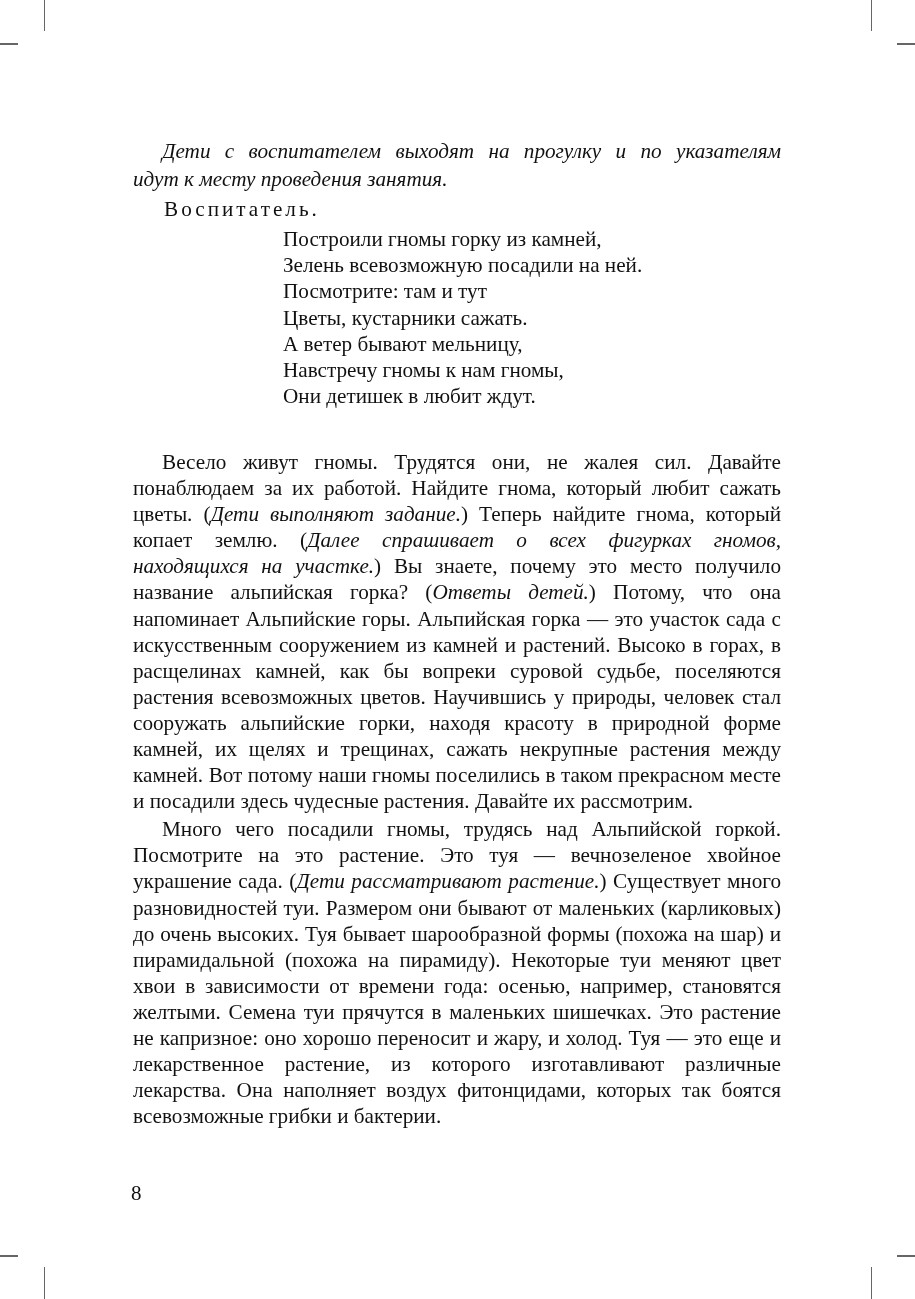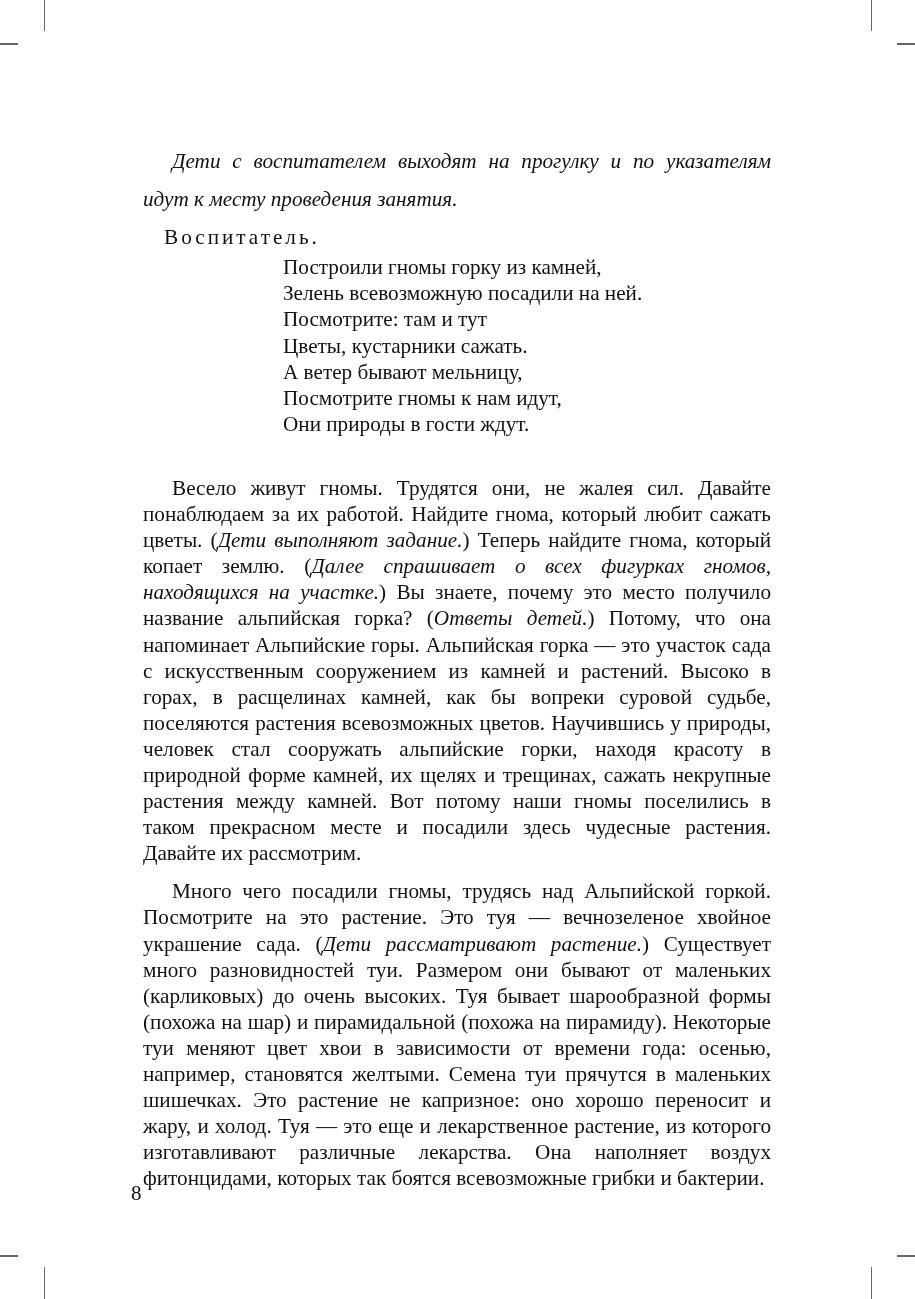--- a/index.html
+++ b/index.html
@@ -3,25 +3,25 @@
 <meta charset="utf-8">
 <style>
   html, body { margin:0; padding:0; background:#ffffff; }
   body { width:915px; height:1299px; position:relative; overflow:hidden;
          font-family:"Liberation Serif", "DejaVu Serif", serif; color:#111; }
   .crop { position:absolute; background:#666; }
   .crop.v { width:1px; }
   .crop.h { height:2px; }
   .textblock { position:absolute; left:131px; top:136px; width:652px;
                font-size:21.2px; line-height:26.1px; }
-  .p { margin:12px; text-align:justify; text-indent:29px; }
+  .p { margin:2px; text-align:justify; text-indent:29px; }
   .p.noind { text-indent:0; }
   .it { font-style:italic; }
   .speaker { margin:4px; padding-left:29px; letter-spacing:3px; }
-  .poem { margin:0 0 0 152px; }
+  .poem { margin:0 0 12px 152px; }
   .poem div { white-space:nowrap; }
   .gap { height:26px; }
   .pagenum { position:absolute; left:131px; top:1181px; font-size:21px; }
 </style>
 </head>
 <body>
 
 <div class="crop v" style="left:44px;top:0;height:31px;"></div>
 <div class="crop h" style="left:0;top:43px;width:18px;"></div>
 <div class="crop v" style="left:871px;top:0;height:31px;"></div>
@@ -35,22 +35,22 @@
   <p class="p it" style="text-align-last:justify;"><span>Дети с воспитателем выходят на прогулку и по указателям</span></p>
   <p class="p noind it"><span>идут к месту проведения занятия.</span></p>
   <p class="speaker">Воспитатель.</p>
 
   <div class="poem">
     <div>Построили гномы горку из камней,</div>
     <div>Зелень всевозможную посадили на ней.</div>
     <div>Посмотрите: там и тут</div>
     <div>Цветы, кустарники сажать.</div>
     <div>А ветер бывают мельницу,</div>
-    <div>Посмотрите гномы к нам идут,</div>
-    <div>Они природы в гости ждут.</div>
+    <div>Навстречу гномы к нам гномы,</div>
+    <div>Они детишек в любит ждут.</div>
   </div>
 
   <div class="gap"></div>
 
   <p class="p"><span>Весело живут гномы. Трудятся они, не жалея сил. Давайте понаблюдаем за их работой. Найдите гнома, который любит сажать цветы. (</span><span class="it">Дети выполняют задание.</span><span>) Теперь найдите гнома, который копает землю. (</span><span class="it">Далее спрашивает о всех фигурках гномов, находящихся на участке.</span><span>) Вы знаете, почему это место получило название альпийская горка? (</span><span class="it">Ответы детей.</span><span>) Потому, что она напоминает Альпийские горы. Альпийская горка — это участок сада с искусственным сооружением из камней и растений. Высоко в горах, в расщелинах камней, как бы вопреки суровой судьбе, поселяются растения всевозможных цветов. Научившись у природы, человек стал сооружать альпийские горки, находя красоту в природной форме камней, их щелях и трещинах, сажать некрупные растения между камней. Вот потому наши гномы поселились в таком прекрасном месте и посадили здесь чудесные растения. Давайте их рассмотрим.</span></p>
 
   <p class="p"><span>Много чего посадили гномы, трудясь над Альпийской горкой. Посмотрите на это растение. Это туя — вечнозеленое хвойное украшение сада. (</span><span class="it">Дети рассматривают растение.</span><span>) Существует много разновидностей туи. Размером они бывают от маленьких (карликовых) до очень высоких. Туя бывает шарообразной формы (похожа на шар) и пирамидальной (похожа на пирамиду). Некоторые туи меняют цвет хвои в зависимости от времени года: осенью, например, становятся желтыми. Семена туи прячутся в маленьких шишечках. Это растение не капризное: оно хорошо переносит и жару, и холод. Туя — это еще и лекарственное растение, из которого изготавливают различные лекарства. Она наполняет воздух фитонцидами, которых так боятся всевозможные грибки и бактерии.</span></p>
 </div>
 
 <div class="pagenum">8</div>

